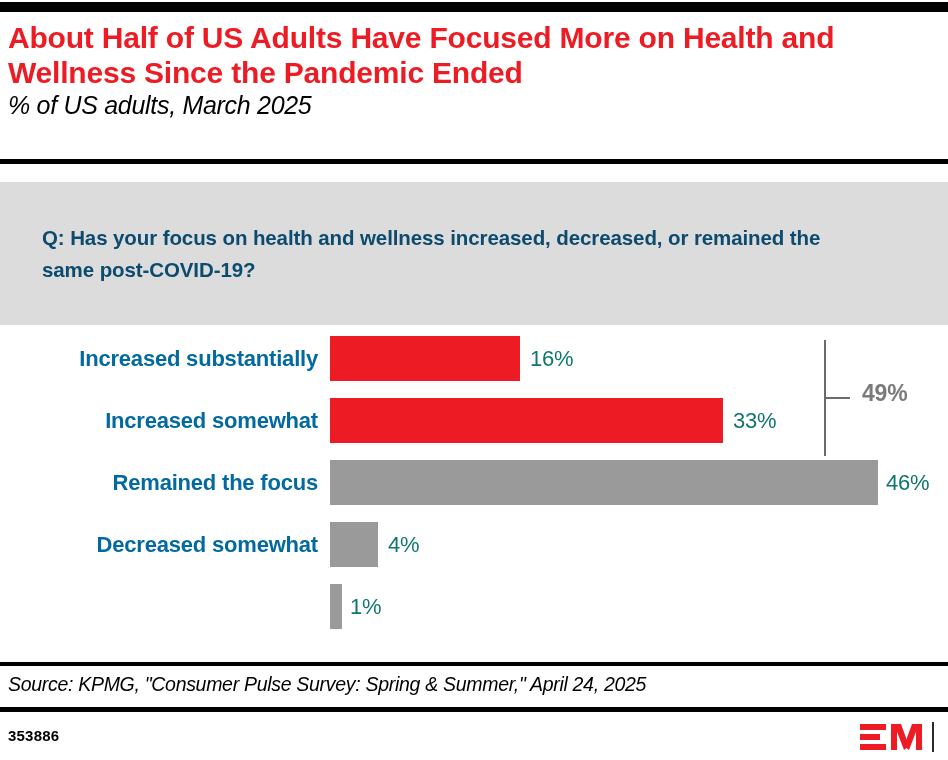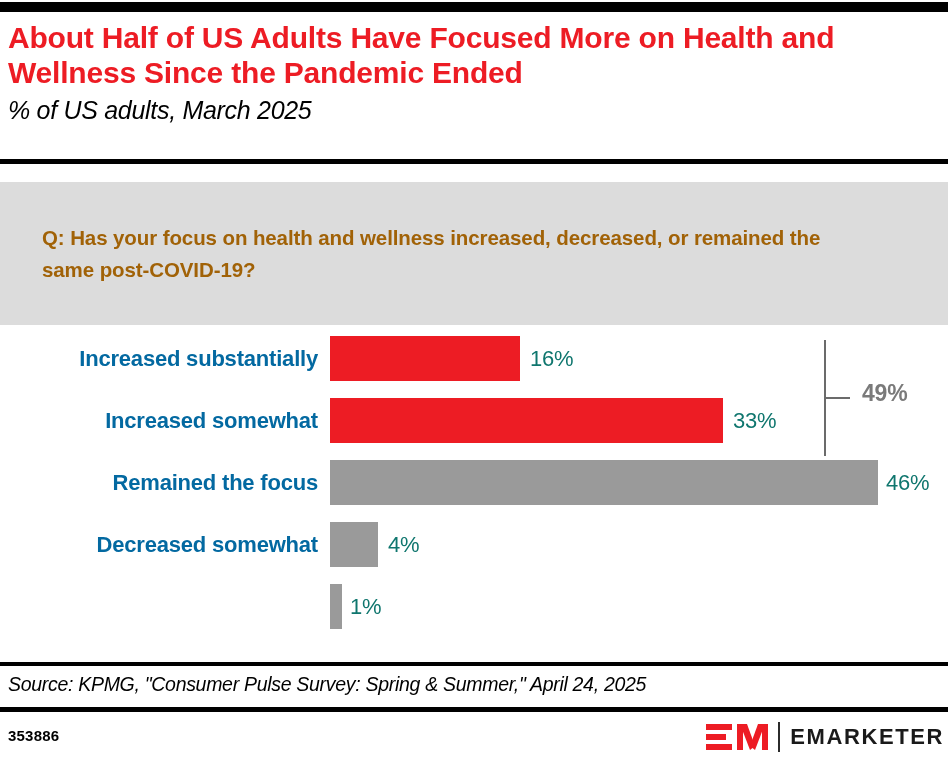--- a/index.html
+++ b/index.html
@@ -34,21 +34,20 @@
     width: 932px;
   }
   .title {
     font-size: 30px;
     font-weight: bold;
     line-height: 1.18;
     color: #ED1C24;
     letter-spacing: -0.2px;
   }
   .subtitle {
-    margin-top: 5px;
     font-size: 25px;
     font-style: italic;
     font-weight: normal;
     color: #000000;
     letter-spacing: -0.3px;
   }
 
   .header-rule {
     position: absolute;
     left: 0; top: 159px;
@@ -64,21 +63,21 @@
     background: #DCDCDC;
     display: flex;
     align-items: center;
   }
   .question-text {
     padding-left: 42px;
     padding-right: 80px;
     font-size: 20.5px;
     font-weight: bold;
     line-height: 1.55;
-    color: #a16207;
+    color: #0c4a6e;
     letter-spacing: -0.1px;
   }
 
   
   .plot {
     position: absolute;
     left: 0; top: 336px;
     width: 948px; height: 320px;
   }
 
@@ -272,16 +271,15 @@
     <svg class="logo-mark" width="64" height="32" viewBox="0 0 64 32">
       <rect x="0" y="3" width="26" height="6" fill="#ED1C24"></rect>
       <rect x="0" y="13" width="20" height="6" fill="#ED1C24"></rect>
       <rect x="0" y="23" width="26" height="6" fill="#ED1C24"></rect>
       <rect x="31" y="3" width="6" height="26" fill="#ED1C24"></rect>
       <rect x="56" y="3" width="6" height="26" fill="#ED1C24"></rect>
       <polygon points="34,3 41,3 49,25 44,29" fill="#ED1C24"></polygon>
       <polygon points="59,3 52,3 44,25 49,29" fill="#ED1C24"></polygon>
     </svg>
     <div class="logo-divider"></div>
-    <div class="logo-word">EMARKETER</div>
   </div>
 
 </div>
 
 </body></html>

